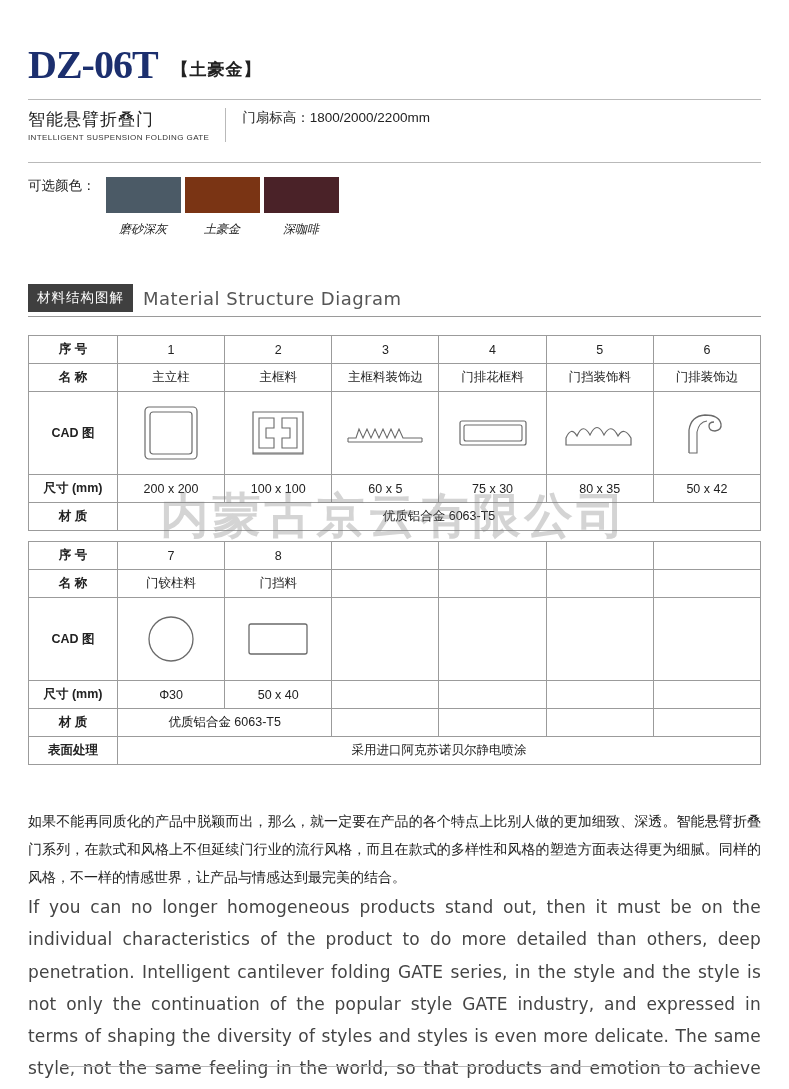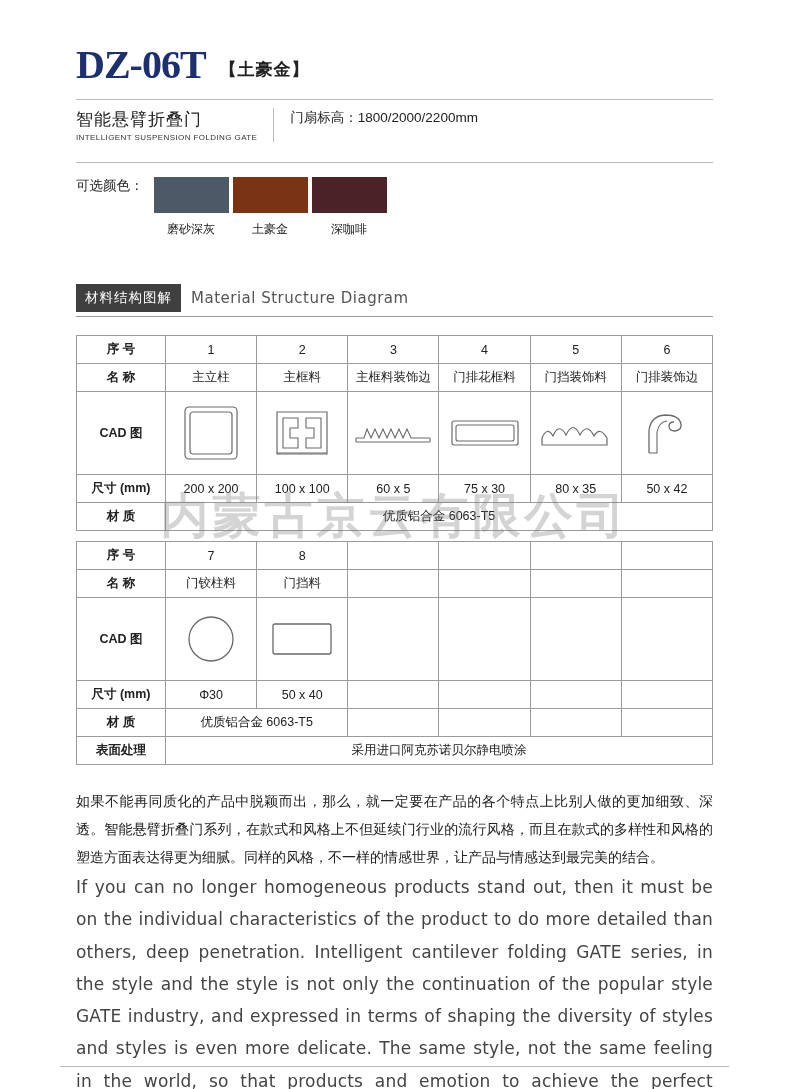--- a/index.html
+++ b/index.html
@@ -13,21 +13,21 @@
     font-family: "Liberation Sans", sans-serif;
     color: #222;
     position: relative;
     overflow: hidden;
   }
   .page {
     width: 789px;
     height: 1089px;
     position: relative;
     box-sizing: border-box;
-    padding: 0 76px;
+    padding: 0 28px;
   }
 
   
   .header {
     padding-top: 30px;
     display: flex;
     align-items: flex-end;
     gap: 14px;
   }
   .model-code {
@@ -105,41 +105,42 @@
     text-align: center;
   }
   .swatch {
     width: 75px;
     height: 36px;
   }
   .swatch-name {
     font-size: 12px;
     margin-top: 8px;
     color: #222;
+    font-style: italic;
   }
 
   
   .section {
     margin-top: 46px;
   }
   .section-head {
     display: flex;
     align-items: center;
     border-bottom: 1px solid #9a9a9a;
     padding-bottom: 4px;
   }
   .section-cn {
     background: #3f3f3f;
     color: #ffffff;
     font-size: 13.5px;
     padding: 5px 9px;
     letter-spacing: 1px;
   }
   .section-en {
-    font-size: 15px;
+    font-size: 18px;
     color: #555;
     margin-left: 10px;
     font-family: "DejaVu Sans", sans-serif;
     letter-spacing: .5px;
   }
 
   
   .tbl {
     border-collapse: collapse;
     width: 100%;
@@ -168,21 +169,21 @@
   
   .shape-wrap {
     display: flex;
     align-items: center;
     justify-content: center;
     height: 66px;
   }
 
   
   .para-cn {
-    margin-top: 22px;
+    margin-top: 42px;
     font-size: 14px;
     line-height: 2;
     color: #222;
     text-align: justify;
   }
   .para-en {
     font-size: 17px;
     line-height: 1.9;
     color: #444;
     font-family: "DejaVu Sans", sans-serif;

